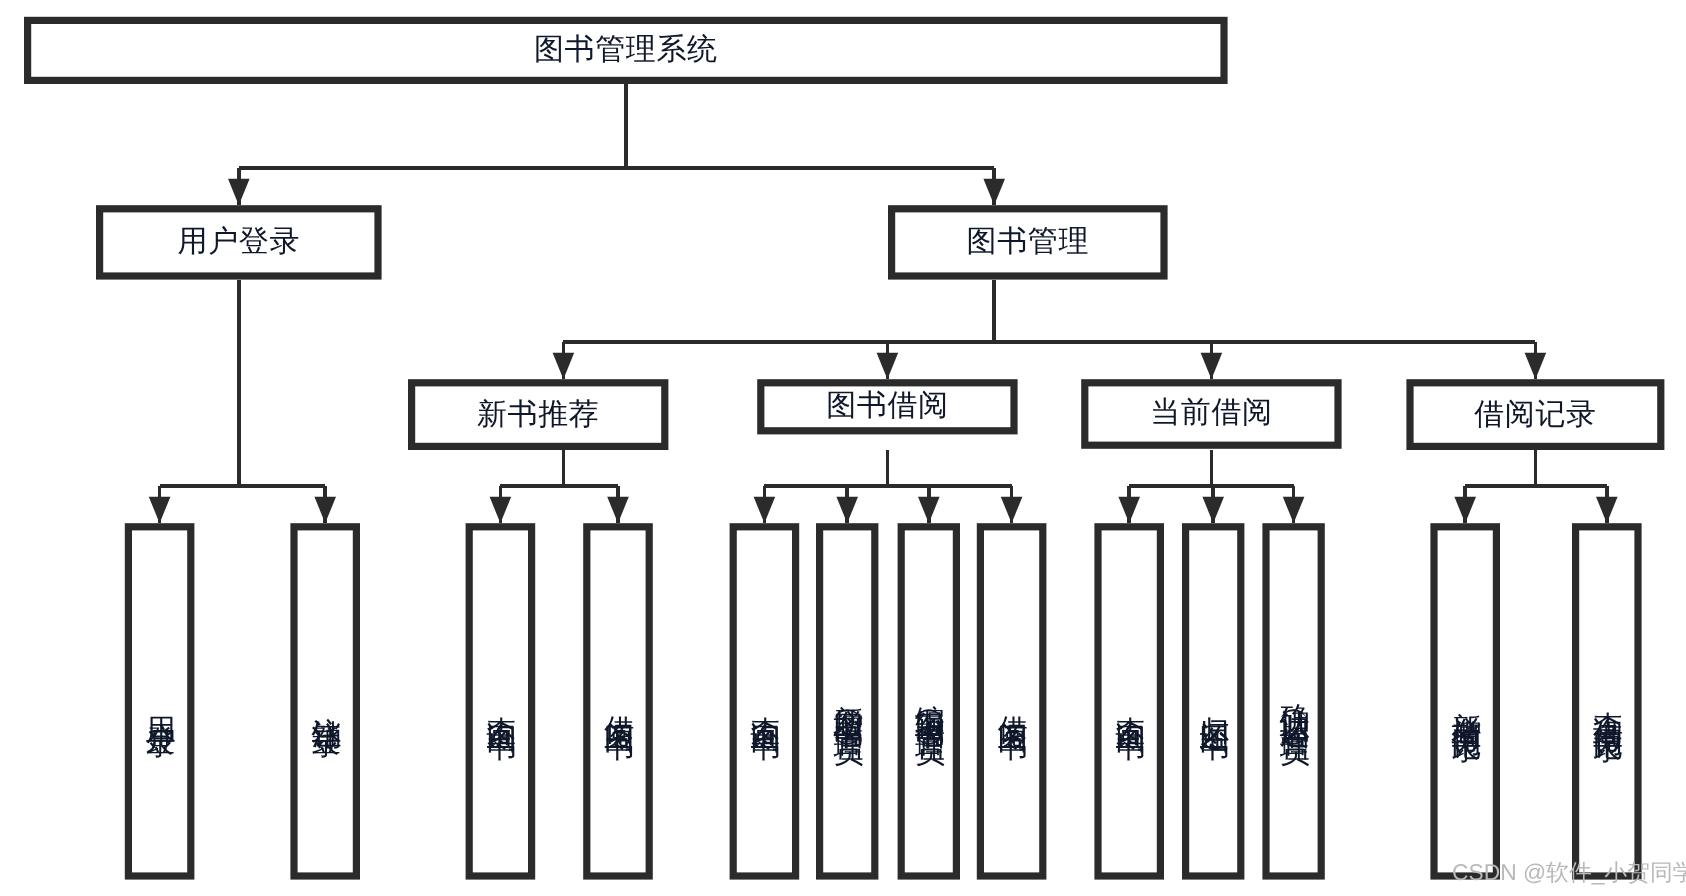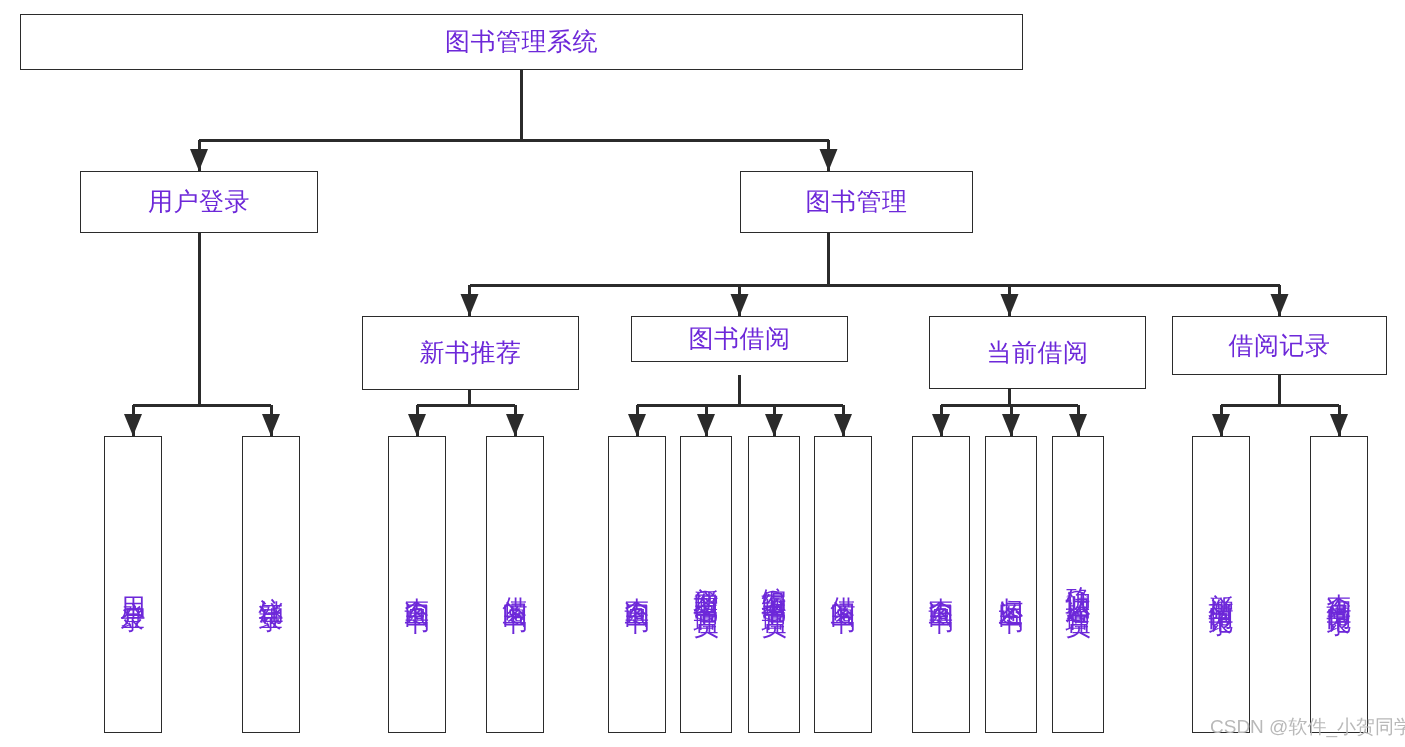--- a/index.html
+++ b/index.html
@@ -23,25 +23,25 @@
     left: 0;
     top: 0;
     width: 1405px;
     height: 747px;
     pointer-events: none;
   }
   .node {
     position: absolute;
     box-sizing: border-box;
     background: #ffffff;
-    border: 1px solid #0ea5e9;
+    border: 6px solid #0ea5e9;
     display: flex;
     align-items: center;
     justify-content: center;
-    color: #6d28d9;
+    color: #0f172a;
     z-index: 2;
   }
   .node .label {
     display: block;
     text-align: center;
     line-height: 1.18;
     letter-spacing: 0.5px;
     white-space: nowrap;
   }
   
@@ -131,27 +131,27 @@
   <div id="node-layer">
       <div class="node horiz" style="left: 20px; top: 14px; width: 1003px; height: 56px; border-color: rgb(43, 43, 43); background: rgb(255, 255, 255);">
         <span class="label">图书管理系统</span>
       </div>
       <div class="node horiz" style="left: 80px; top: 171px; width: 238px; height: 62px; border-color: rgb(43, 43, 43); background: rgb(255, 255, 255);">
         <span class="label">用户登录</span>
       </div>
       <div class="node horiz" style="left: 712px; top: 171px; width: 233px; height: 62px; border-color: rgb(43, 43, 43); background: rgb(255, 255, 255); margin-left: 28px;">
         <span class="label">图书管理</span>
       </div>
-      <div class="node horiz" style="left: 362px; top: 316px; width: 217px; height: 74px; border-color: rgb(43, 43, 43); background: rgb(255, 255, 255);">
+      <div class="node horiz" style="left: 340px; top: 316px; width: 217px; height: 59px; border-color: rgb(43, 43, 43); background: rgb(255, 255, 255);">
         <span class="label">新书推荐</span>
       </div>
       <div class="node horiz" style="left: 631px; top: 316px; width: 217px; height: 46px; border-color: rgb(43, 43, 43); background: rgb(255, 255, 255);">
         <span class="label">图书借阅</span>
       </div>
-      <div class="node horiz" style="left: 901px; top: 316px; width: 217px; height: 73px; border-color: rgb(43, 43, 43); background: rgb(255, 255, 255); margin-left: 28px;">
+      <div class="node horiz" style="left: 901px; top: 316px; width: 217px; height: 58px; border-color: rgb(43, 43, 43); background: rgb(255, 255, 255);">
         <span class="label">当前借阅</span>
       </div>
       <div class="node horiz" style="left: 1172px; top: 316px; width: 215px; height: 59px; border-color: rgb(43, 43, 43); background: rgb(255, 255, 255);">
         <span class="label">借阅记录</span>
       </div>
       <div class="node vert" style="left: 104px; top: 436px; width: 58px; height: 297px; border-color: rgb(43, 43, 43); background: rgb(255, 255, 255);">
         <span class="label">用户登录</span>
       </div>
       <div class="node vert" style="left: 242px; top: 436px; width: 58px; height: 297px; border-color: rgb(43, 43, 43); background: rgb(255, 255, 255);">
         <span class="label">注销登录</span>

